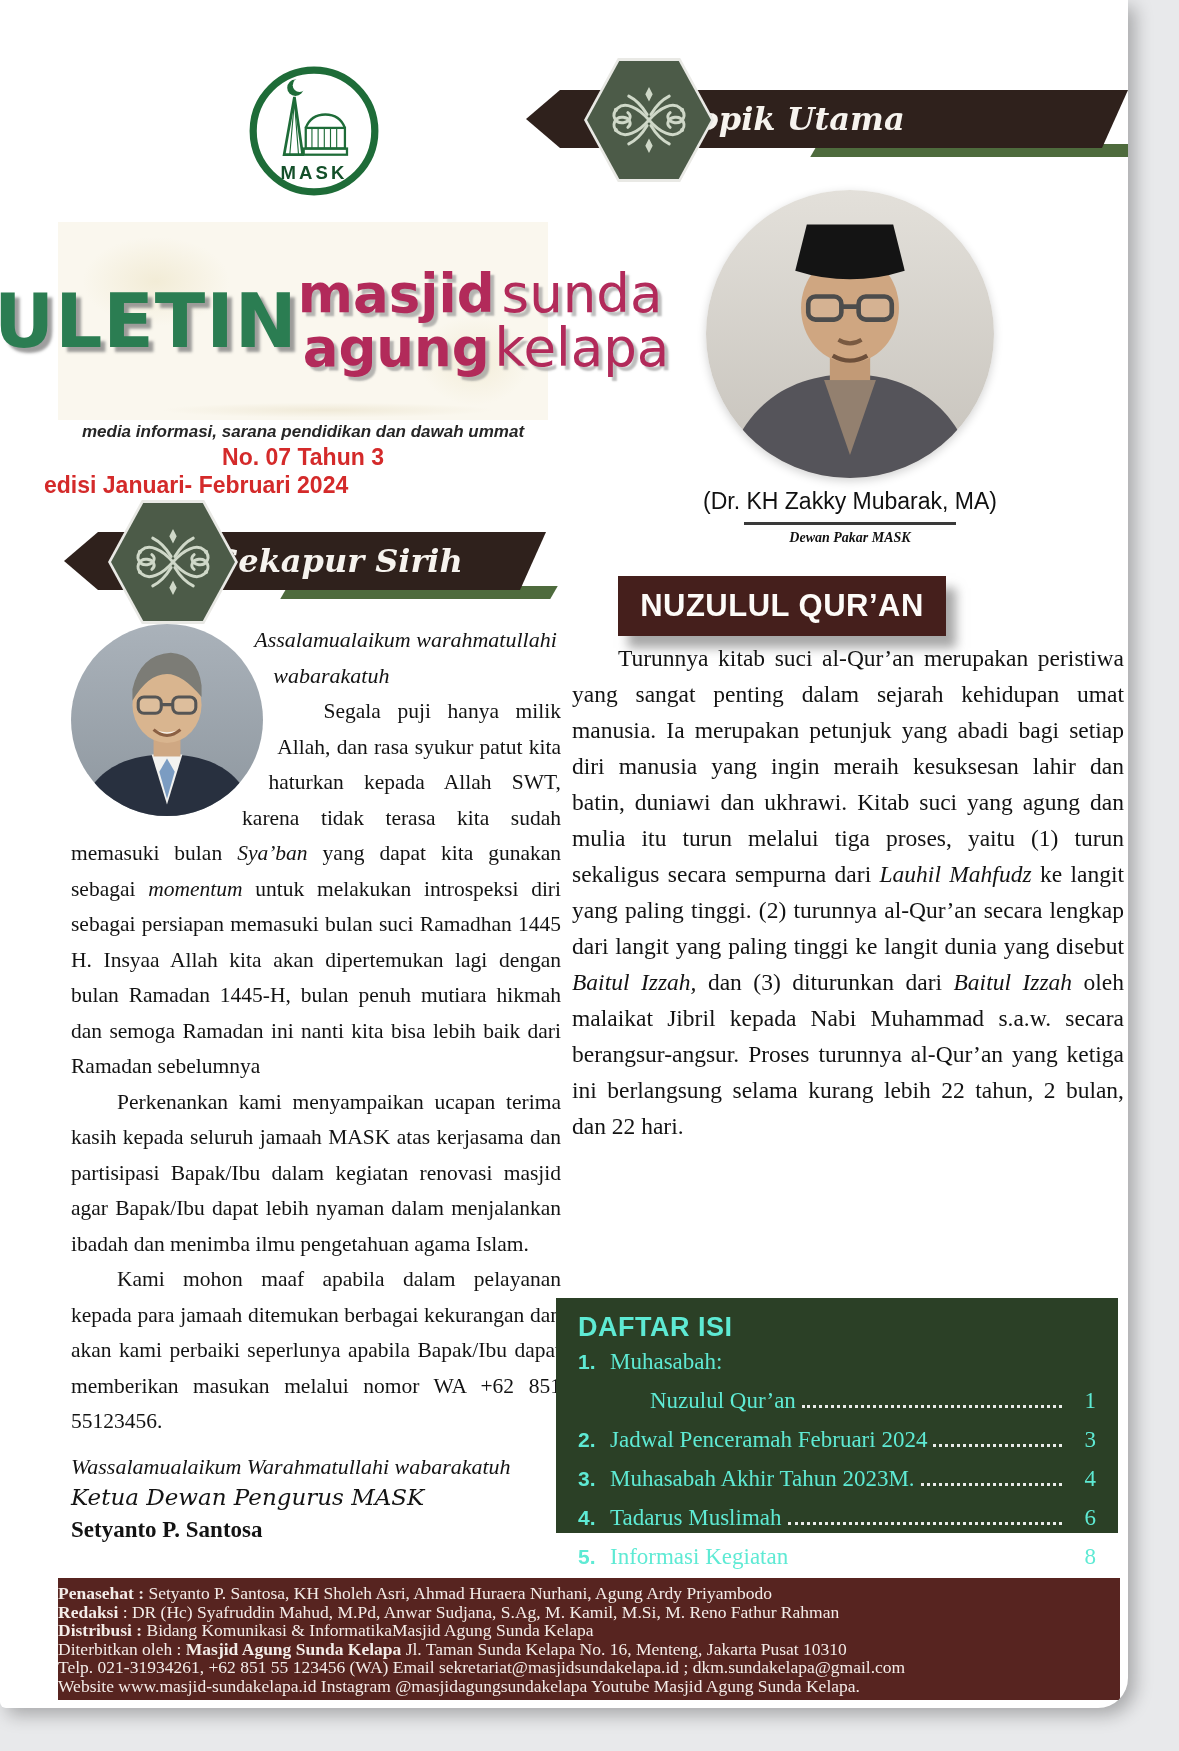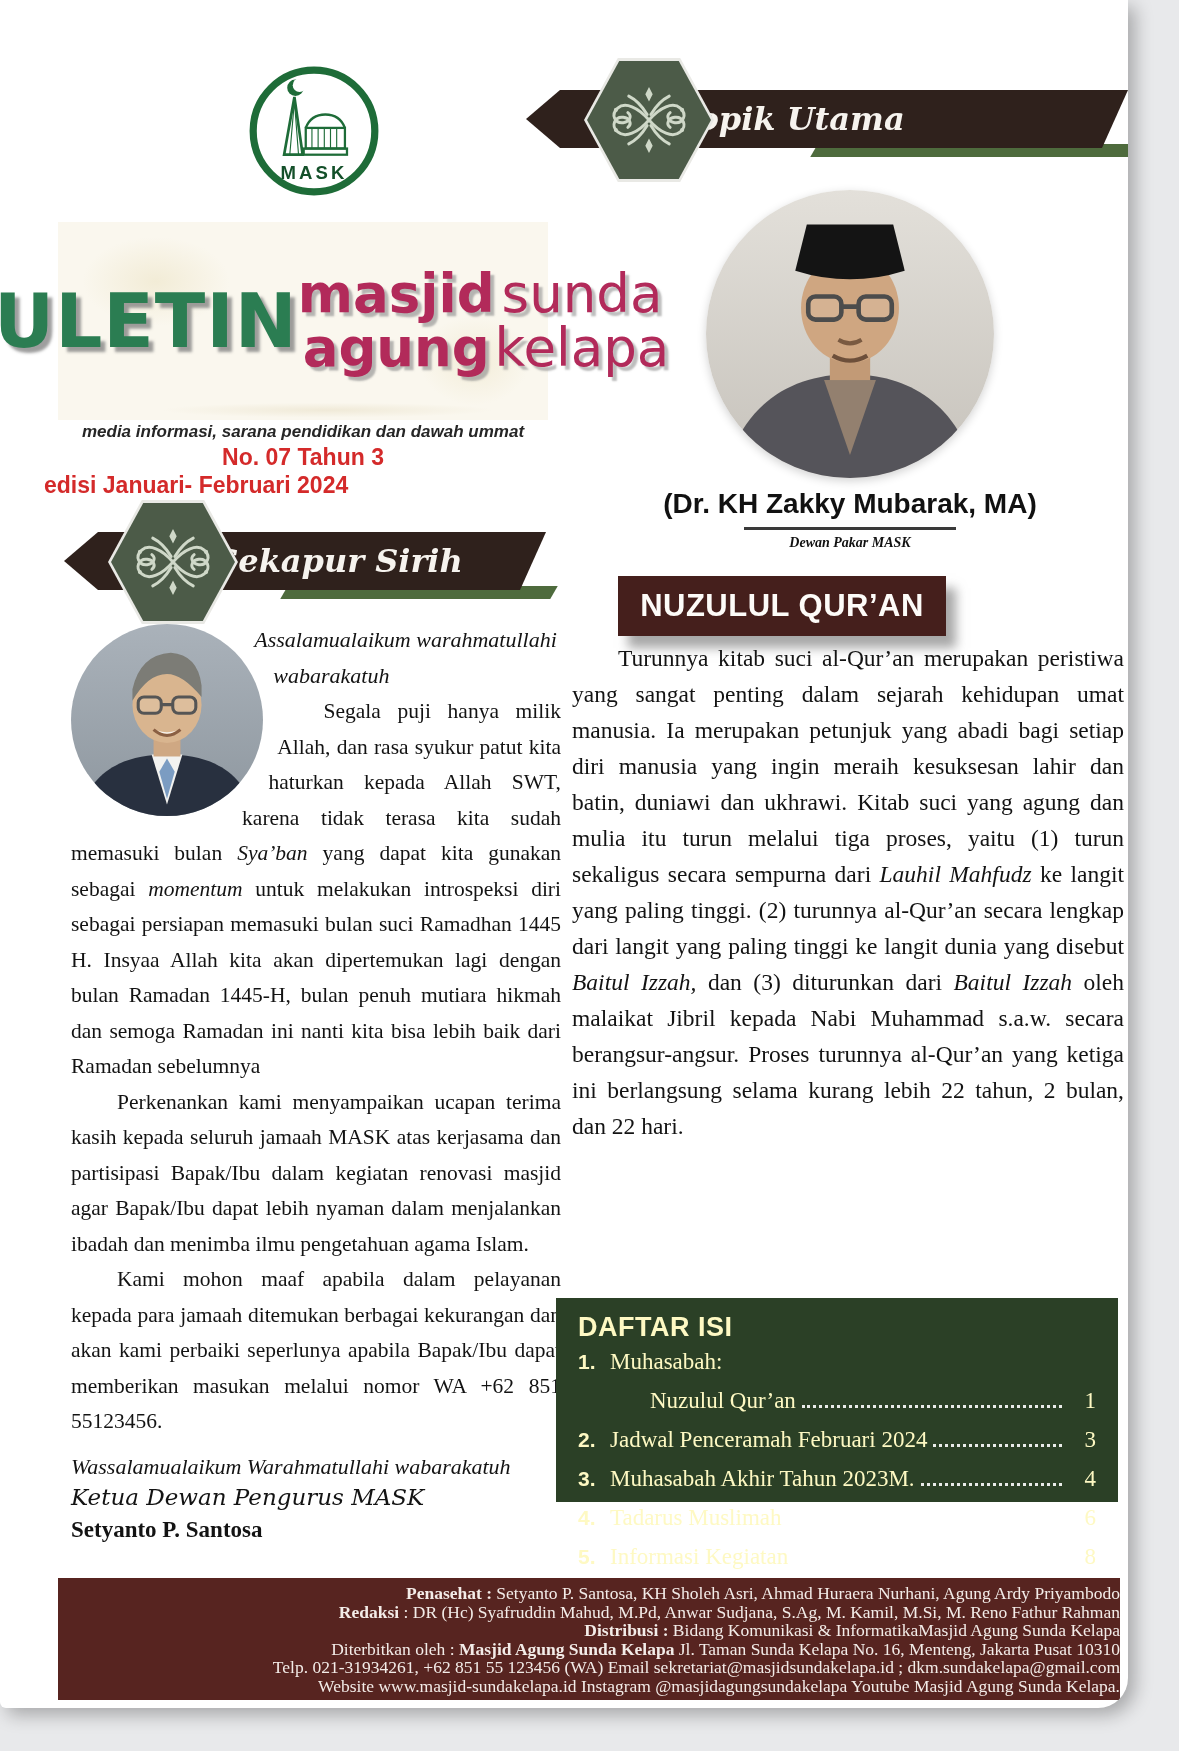--- a/index.html
+++ b/index.html
@@ -50,21 +50,21 @@
   .banner-topik .hex-border{left:64px;}
   .banner-sekapur .hex-border{left:50px;}
   .hex{position:absolute;left:3px;top:3px;right:3px;bottom:3px;background:#4c5b48;
     clip-path:polygon(26% 0,74% 0,100% 50%,74% 100%,26% 100%,0 50%);
     display:flex;align-items:center;justify-content:center;}
 
   
   .portrait{position:absolute;left:706px;top:190px;width:288px;height:288px;border-radius:50%;
     overflow:hidden;box-shadow:0 3px 10px rgba(0,0,0,.18);}
   .caption{position:absolute;left:575px;top:488px;width:550px;text-align:center;color:#111;}
-  .cap-name{font-family:"Liberation Sans",sans-serif;font-weight:700;font-size:28px;}
+  .cap-name{font-family:"Liberation Sans",sans-serif;font-weight:400;font-size:23px;}
   .cap-rule{width:212px;height:3px;background:#3a3a3a;margin:7px auto 5px auto;}
   .cap-role{font-family:Liberation Serif, serif;font-weight:700;font-style:italic;font-size:14px;}
   .article-title-box{position:absolute;left:618px;top:576px;width:328px;height:60px;background:#451f1c;
     box-shadow:10px 12px 10px rgba(110,110,110,.6);display:flex;align-items:center;justify-content:center;}
   .article-title-box span{font-family:"Liberation Sans",sans-serif;font-weight:700;font-size:31px;
     color:#fdfbf8;letter-spacing:.5px;}
   .article{position:absolute;left:572px;top:640px;width:552px;}
   .article p{margin:0;font-size:23.5px;line-height:36px;text-align:justify;color:#131313;}
 
   
@@ -72,34 +72,34 @@
   .float-photo{float:left;width:192px;height:192px;border-radius:50%;overflow:hidden;
     shape-outside:circle(50% at 50% 50%);margin:2px 16px 8px 0;}
   .greeting{margin:0;font-style:italic;font-size:22px;line-height:36px;}
   .para{margin:0;font-size:21.5px;line-height:35.5px;text-align:justify;}
   .indent{text-indent:46px;}
   .closing{margin:12px 0 0 0;font-style:italic;font-size:22px;line-height:30px;}
   .sig-role{margin:0 0 0 0;font-style:italic;font-size:23px;line-height:30px;font-family:"DejaVu Serif",serif;}
   .sig-name{margin:4px 0 0 0;font-weight:700;font-size:23px;line-height:28px;}
 
   
-  .toc{position:absolute;left:556px;top:1298px;width:562px;height:204px;background:#2b4026;
-    color:#fef9c3;box-sizing:border-box;padding:14px 22px 10px 22px;}
+  .toc{position:absolute;left:556px;top:1298px;width:562px;height:235px;background:#2b4026;
+    color:#5eead4;box-sizing:border-box;padding:14px 22px 10px 22px;}
   .toc-title{font-family:"Liberation Sans",sans-serif;font-weight:700;font-size:27px;letter-spacing:.5px;margin-bottom:6px;}
   .toc-row{display:flex;align-items:baseline;font-size:23px;height:39px;}
   .toc-num{font-family:"Liberation Sans",sans-serif;font-weight:700;font-size:21px;width:32px;flex:none;}
   .toc-row.toc-indent .toc-num{width:72px;}
   .toc-label{flex:none;padding-right:6px;white-space:nowrap;}
   .toc-dots{flex:1;border-bottom:3px dotted rgba(255,255,255,.9);margin:0 8px 7px 0;min-width:0;}
   .toc-page{width:26px;text-align:right;flex:none;}
   .toc-row.no-leader .toc-dots,.toc-row.no-leader .toc-page{visibility:hidden;}
 
   
   .footer{position:absolute;left:58px;top:1578px;width:1062px;height:122px;background:#572420;
-    color:#f3ece8;text-align:right;box-sizing:border-box;padding-top:6px;
+    color:#f3ece8;text-align:left;box-sizing:border-box;padding-top:6px;
     font-size:17.5px;line-height:18.6px;}
   .f-line span{white-space:normal;}
   .f-line .b{font-weight:700;}
 </style>
 </head>
 <body>
 
 <div class="stage">
 <div class="page">
 

